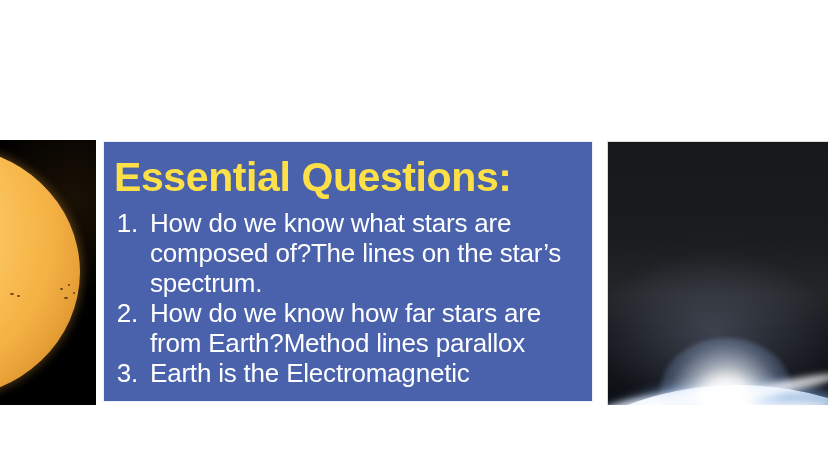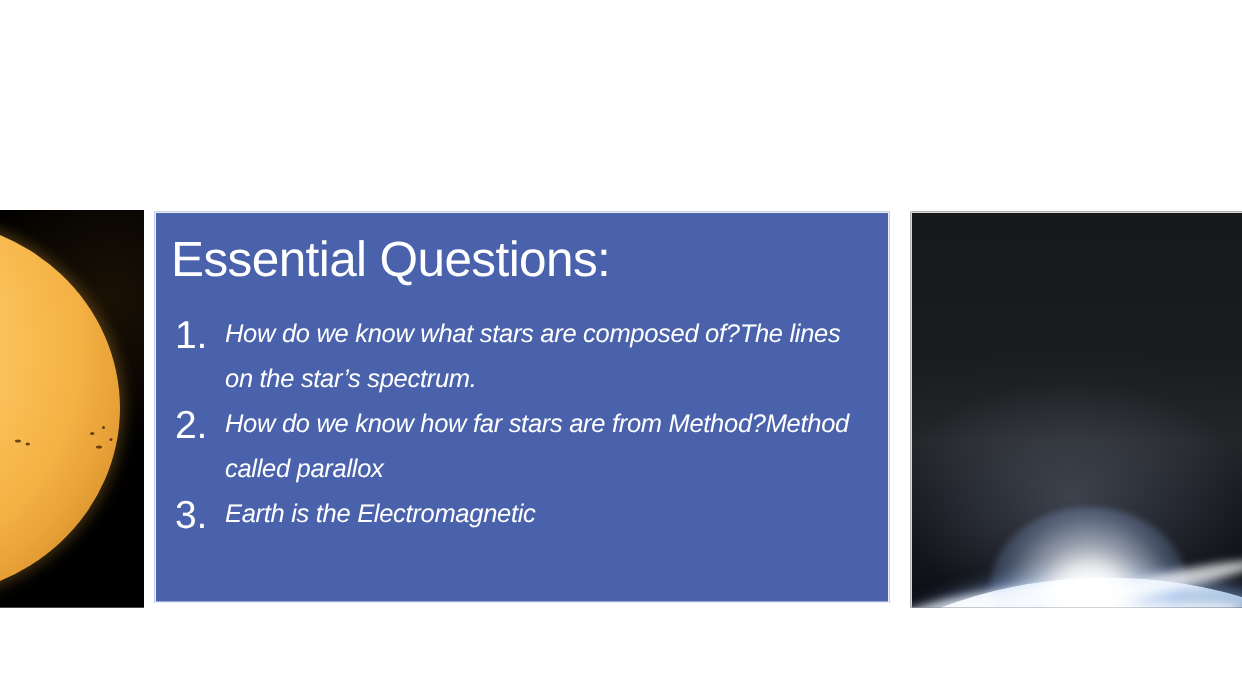--- a/index.html
+++ b/index.html
@@ -93,23 +93,23 @@
     background: #4a62ab;
     border: 1px solid #e9eef7;
     box-sizing: border-box;
     overflow: hidden;
   }
   .panel-title {
     position: absolute;
     left: 10px;
     top: 14px;
     width: 470px;
-    color: #ffffff;
-    font-size: 33px;
-    font-weight: normal;
+    color: #fde047;
+    font-size: 41px;
+    font-weight: bold;
     letter-spacing: -0.4px;
     line-height: 1.06;
     white-space: nowrap;
   }
   .q-list {
     position: absolute;
     left: 0px;
     top: 66px;
     width: 490px;
     margin: 0;
@@ -132,24 +132,23 @@
     top: 0px;
     width: 34px;
     text-align: right;
     color: #ffffff;
     font-size: 26px;
     line-height: 30px;
   }
   .q-text {
     display: block;
     color: #ffffff;
-    font-size: 17px;
+    font-size: 26px;
     line-height: 30px;
     width: 432px;
-    font-style: italic;
   }
 
   
   .earth-photo {
     position: absolute;
     left: 607px;
     top: 141px;
     width: 221px;
     height: 264px;
     background: #0a0a0c;
@@ -241,21 +240,21 @@
 
     <ol class="q-list">
 
       <li class="q-item">
         <span class="q-num">1.</span>
         <span class="q-text">How do we know what stars are composed of?The lines on the star’s spectrum.</span>
       </li>
 
       <li class="q-item">
         <span class="q-num">2.</span>
-        <span class="q-text">How do we know how far stars are from Method?Method called parallox</span>
+        <span class="q-text">How do we know how far stars are from Earth?Method lines parallox</span>
       </li>
 
       <li class="q-item">
         <span class="q-num">3.</span>
         <span class="q-text">Earth is the Electromagnetic</span>
       </li>
 
     </ol>
   </div>
 

